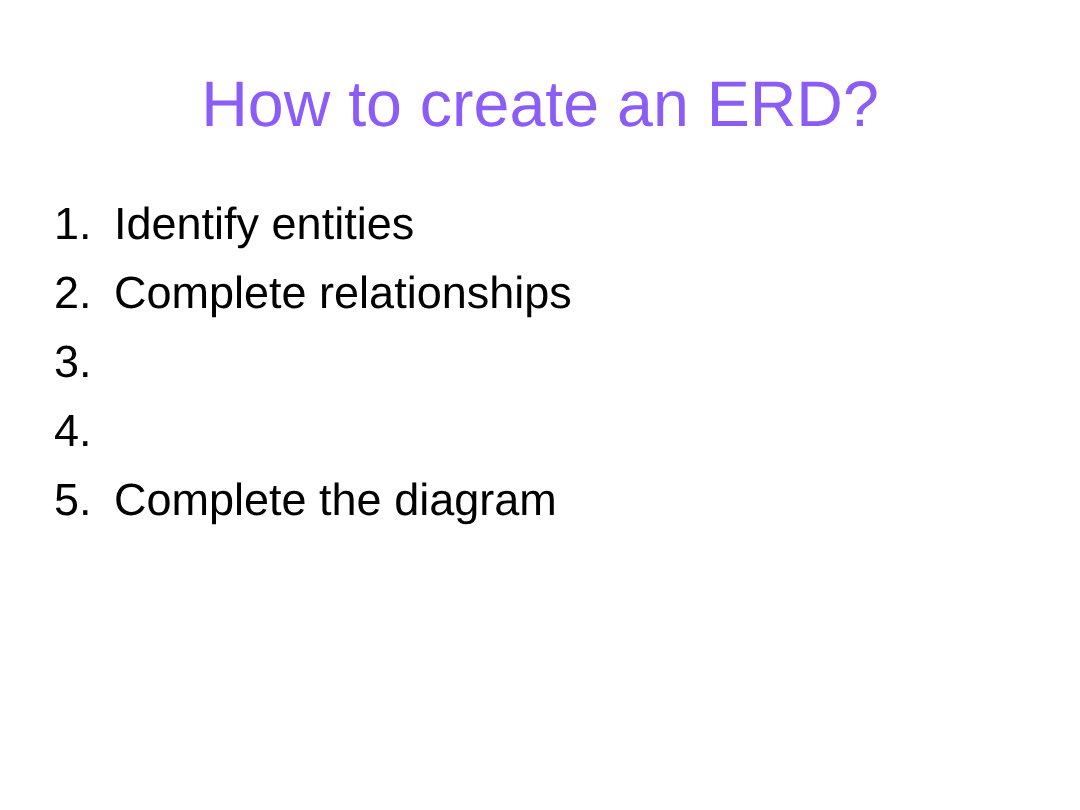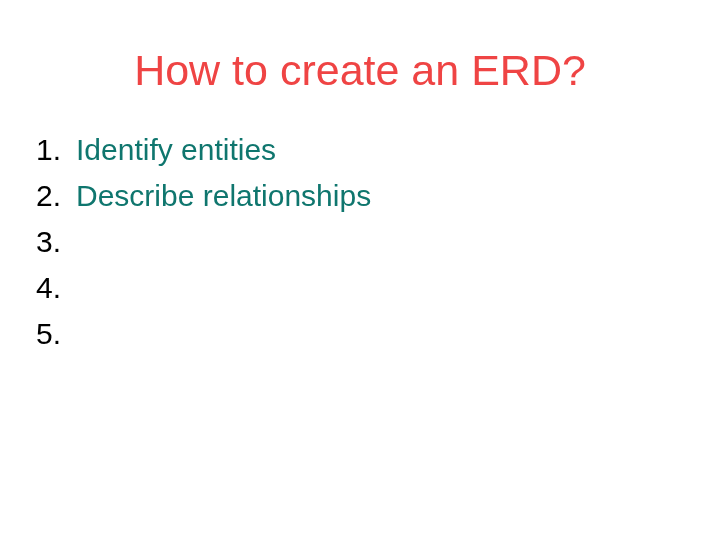--- a/index.html
+++ b/index.html
@@ -28,21 +28,21 @@
   .slide-title {
     position: absolute;
     left: 0;
     top: 44px;
     width: 720px;
     text-align: center;
     font-size: 43px;
     font-weight: 400;
     line-height: 52px;
     letter-spacing: 0px;
-    color: #ef4444;
+    color: #8b5cf6;
     white-space: nowrap;
   }
 
   .slide-body {
     position: absolute;
     left: 36px;
     top: 127px;
     width: 648px;
   }
 
@@ -69,51 +69,52 @@
     text-align: left;
     flex: 0 0 auto;
     font-size: 30px;
     color: #000000;
   }
 
   .num-text {
     display: inline-block;
     flex: 0 1 auto;
     font-size: 30px;
-    color: #0f766e;
+    color: #000000;
   }
 </style>
 </head>
 <body>
 
 <div class="slide">
 
   <div class="slide-title">How to create an ERD?</div>
 
   <div class="slide-body">
     <ol class="num-list">
 
       <li class="num-item">
         <span class="num-marker">1.</span>
         <span class="num-text">Identify entities</span>
       </li>
 
       <li class="num-item">
         <span class="num-marker">2.</span>
-        <span class="num-text">Describe relationships</span>
+        <span class="num-text">Complete relationships</span>
       </li>
 
       <li class="num-item">
         <span class="num-marker">3.</span>
       </li>
 
       <li class="num-item">
         <span class="num-marker">4.</span>
       </li>
 
       <li class="num-item">
         <span class="num-marker">5.</span>
+        <span class="num-text">Complete the diagram</span>
       </li>
 
     </ol>
   </div>
 
 </div>
 
 </body></html>

